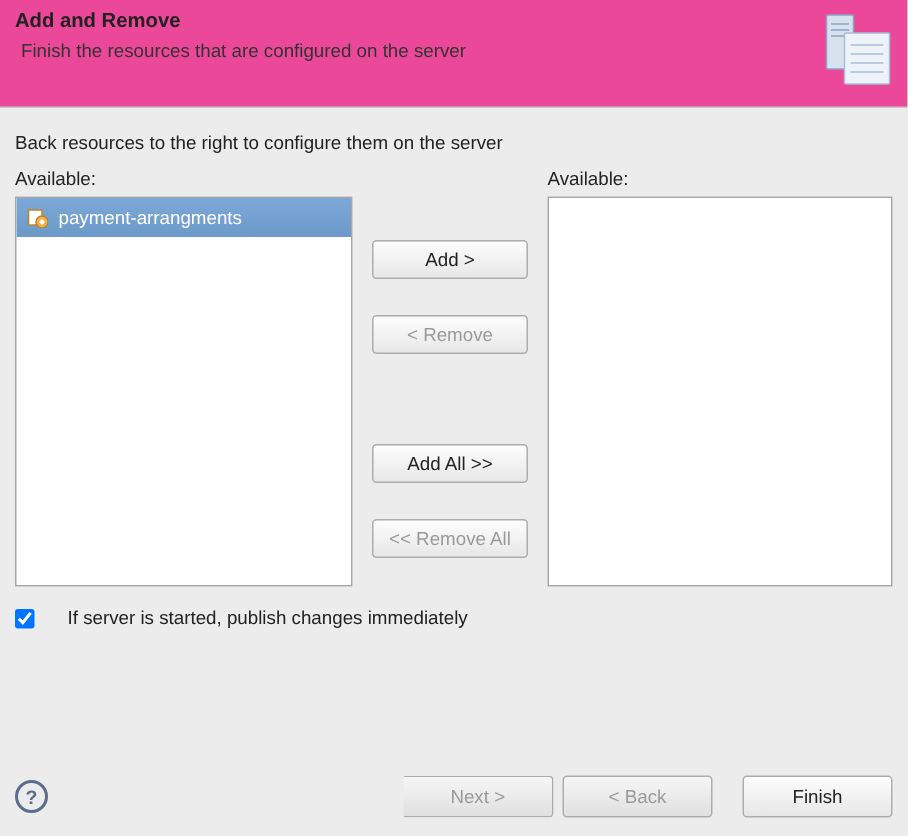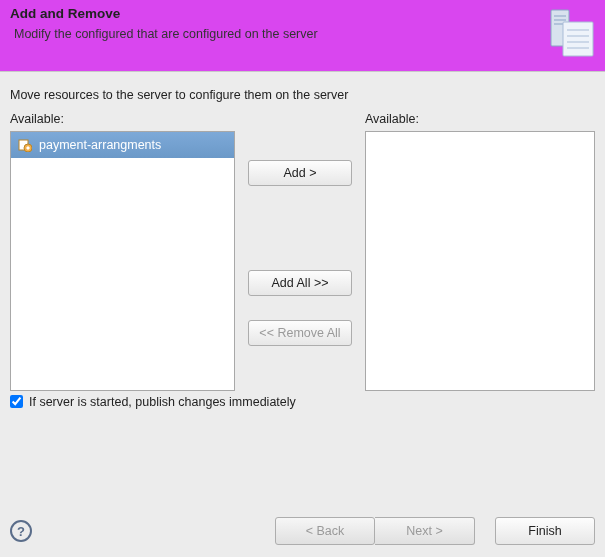--- a/index.html
+++ b/index.html
@@ -6,21 +6,21 @@
   html, body { margin:0; padding:0; }
   body {
     width:605px; height:557px;
     font-family: "Segoe UI", "Helvetica Neue", Arial, sans-serif;
     font-size:12.5px;
     background:#ececec;
     color:#222;
     overflow:hidden;
   }
   .header {
-    background:#d946ef;
+    background:#ec4899;
     border-bottom:1px solid #c8c8c8;
     padding:6px 10px 14px 10px;
     position:relative;
     height:72px;
   }
   .header h1 {
     margin:0 0 6px 0;
     font-size:13.5px;
     font-weight:bold;
   }
@@ -85,23 +85,23 @@
   }
   .btn:disabled {
     color:#9a9a9a;
     cursor:default;
   }
   .midpad-sm { height:24px; }
   .midpad-lg { height:60px; }
   .midpad-top{ height:28px; }
   .check-row {
     display:flex;
-    align-items:flex-start;
-    margin-top:4px;
-    gap:6px;
+    align-items:center;
+    margin-top:14px;
+    gap:22px;
   }
   .check-row input { margin:0; }
   .footer {
     position:absolute;
     left:0; right:0; bottom:0;
     height:52px;
     border-top:0;
     display:flex;
     align-items:center;
     padding:0 10px;
@@ -134,38 +134,38 @@
     background:linear-gradient(#f6f6f6,#e0e0e0);
   }
   .nav-btn:disabled { color:#9a9a9a; cursor:default; }
   .nav-group-gap { width:14px; }
 </style>
 </head>
 <body>
 
 <div class="header">
   <h1>Add and Remove</h1>
-  <div class="sub">Modify the configured that are configured on the server</div>
+  <div class="sub">Finish the resources that are configured on the server</div>
   <div class="header-art">
     <svg viewBox="0 0 50 54" width="50" height="54">
       <rect x="4" y="4" width="18" height="36" rx="1" fill="#d8e2ee" stroke="#8aa3c6"></rect>
       <line x1="7" y1="10" x2="19" y2="10" stroke="#8aa3c6"></line>
       <line x1="7" y1="14" x2="19" y2="14" stroke="#8aa3c6"></line>
       <line x1="7" y1="18" x2="19" y2="18" stroke="#8aa3c6"></line>
       <rect x="16" y="16" width="30" height="34" rx="1" fill="#eef3fa" stroke="#a9bcd6"></rect>
       <line x1="20" y1="24" x2="42" y2="24" stroke="#a9bcd6"></line>
       <line x1="20" y1="30" x2="42" y2="30" stroke="#a9bcd6"></line>
       <line x1="20" y1="36" x2="42" y2="36" stroke="#a9bcd6"></line>
       <line x1="20" y1="42" x2="42" y2="42" stroke="#a9bcd6"></line>
     </svg>
   </div>
 </div>
 
 <div class="body-area">
-  <div class="instr">Move resources to the server to configure them on the server</div>
+  <div class="instr">Back resources to the right to configure them on the server</div>
 
   <div class="cols">
     <div class="left-col">
       <div class="col-label">Available:</div>
       <div class="listbox">
         <div class="list-item selected">
           <span class="ico">
             <svg width="14" height="14" viewBox="0 0 14 14">
               <rect x="1" y="2" width="9" height="10" fill="#fff" stroke="#b9852b"></rect>
               <circle cx="10" cy="10" r="4" fill="#f4b04a" stroke="#b9852b"></circle>
@@ -175,20 +175,21 @@
           <span>payment-arrangments</span>
         </div>
       </div>
     </div>
 
     <div class="mid-col">
       <div style="height:20px"></div>
       <div class="midpad-top"></div>
       <button class="btn">Add &gt;</button>
       <div class="midpad-sm"></div>
+      <button class="btn" disabled="">&lt; Remove</button>
       <div class="midpad-lg"></div>
       <button class="btn">Add All &gt;&gt;</button>
       <div class="midpad-sm"></div>
       <button class="btn" disabled="">&lt;&lt; Remove All</button>
     </div>
 
     <div class="right-col">
       <div class="col-label">Available:</div>
       <div class="listbox"></div>
     </div>
@@ -196,17 +197,17 @@
 
   <div class="check-row">
     <input type="checkbox" checked="" style="">
     <span>If server is started, publish changes immediately</span>
   </div>
 </div>
 
 <div class="footer">
   <button class="help">?</button>
   <div class="spacer"></div>
+  <button class="nav-btn wiz" style="margin-left:0;border-left:0;border-top-left-radius:0;border-bottom-left-radius:0" disabled="">Next &gt;</button>
   <button class="nav-btn wiz" disabled="">&lt; Back</button>
-  <button class="nav-btn wiz" style="margin-left:0;border-left:0;border-top-left-radius:0;border-bottom-left-radius:0" disabled="">Next &gt;</button>
   <div class="nav-group-gap"></div>
   <button class="nav-btn">Finish</button>
 </div>
 
 </body></html>

